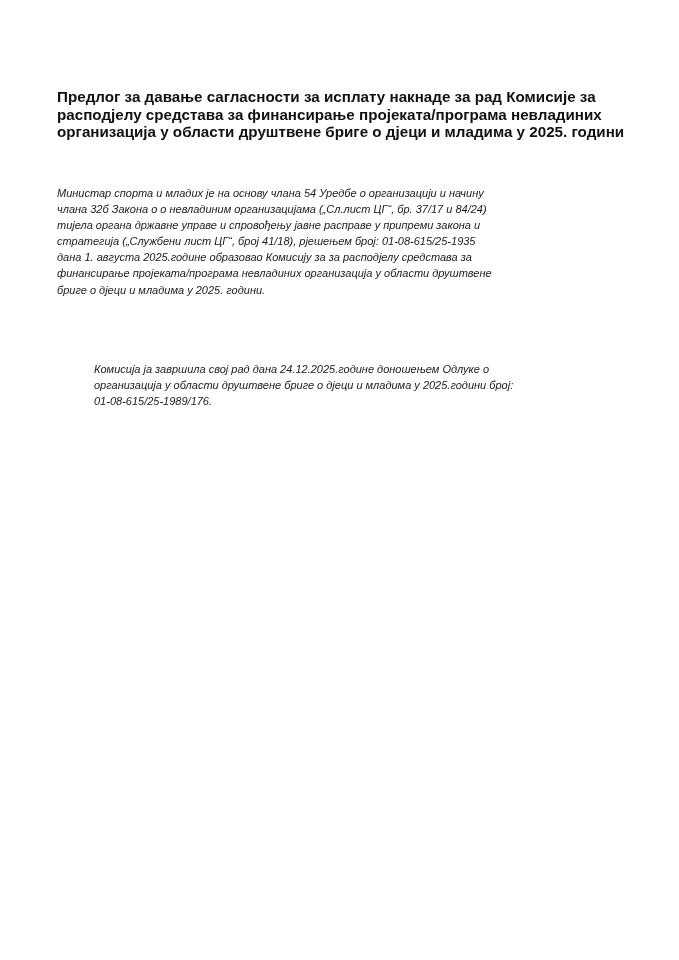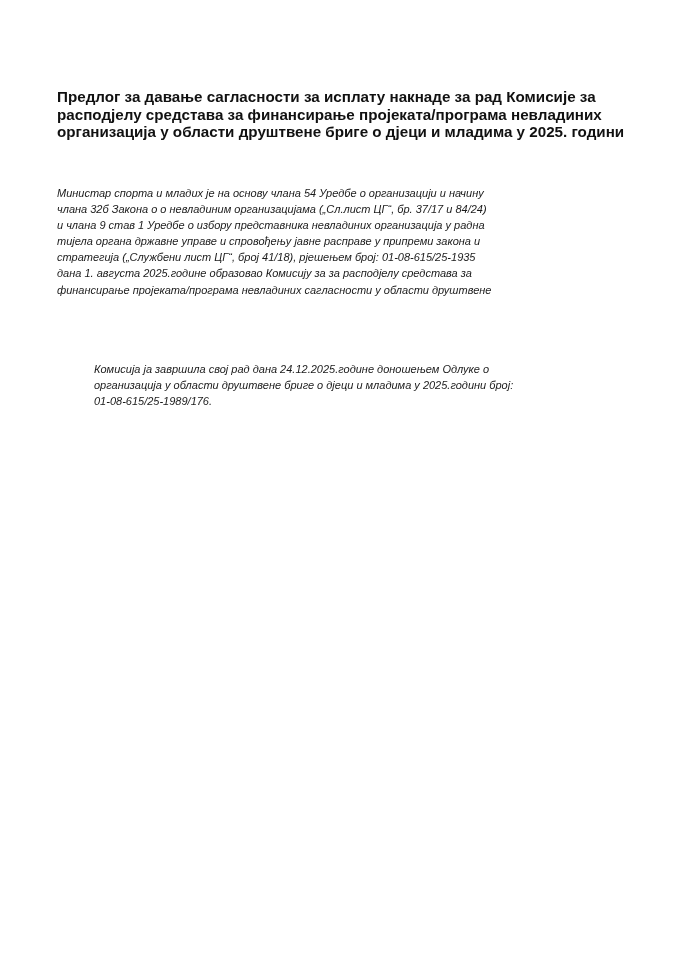--- a/index.html
+++ b/index.html
@@ -31,25 +31,25 @@
 <div class="page">
   <h1 class="title">
     <span class="line">Предлог за давање сагласности за исплату накнаде за рад Комисије за</span>
     <span class="line">расподјелу средстава за финансирање пројеката/програма невладиних</span>
     <span class="line">организација у области друштвене бриге о дјеци и младима у 2025. години</span>
   </h1>
 
   <p class="para" id="p1">
     <span class="line">Министар спорта и младих је на основу члана 54 Уредбе о организацији и начину</span>
     <span class="line">члана 32б Закона о о невладиним организацијама („Сл.лист ЦГ“, бр. 37/17 и 84/24)</span>
-    <span class="line">и члана 9 став 1 Уредбе о избору представника невладиних организација у радна</span>
     <span class="line">тијела органа државне управе и спровођењу јавне расправе у припреми закона и</span>
     <span class="line">стратегија („Службени лист ЦГ“, број 41/18), рјешењем број: 01-08-615/25-1935</span>
     <span class="line">дана 1. августа 2025.године образовао  Комисију за за расподјелу средстава за</span>
-    <span class="line">финансирање пројеката/програма невладиних сагласности у области друштвене</span>
+    <span class="line">финансирање пројеката/програма невладиних организација у области друштвене</span>
+    <span class="line">бриге о дјеци и младима у 2025. години.</span>
   </p>
 
   <p class="para" id="p2">
     <span class="line">Комисија ја завршила свој рад дана 24.12.2025.године доношењем Одлуке о</span>
     <span class="line">организација у области друштвене бриге о дјеци и младима у 2025.години број:</span>
     <span class="line">01-08-615/25-1989/176.</span>
   </p>
 </div>
 
 </body></html>

